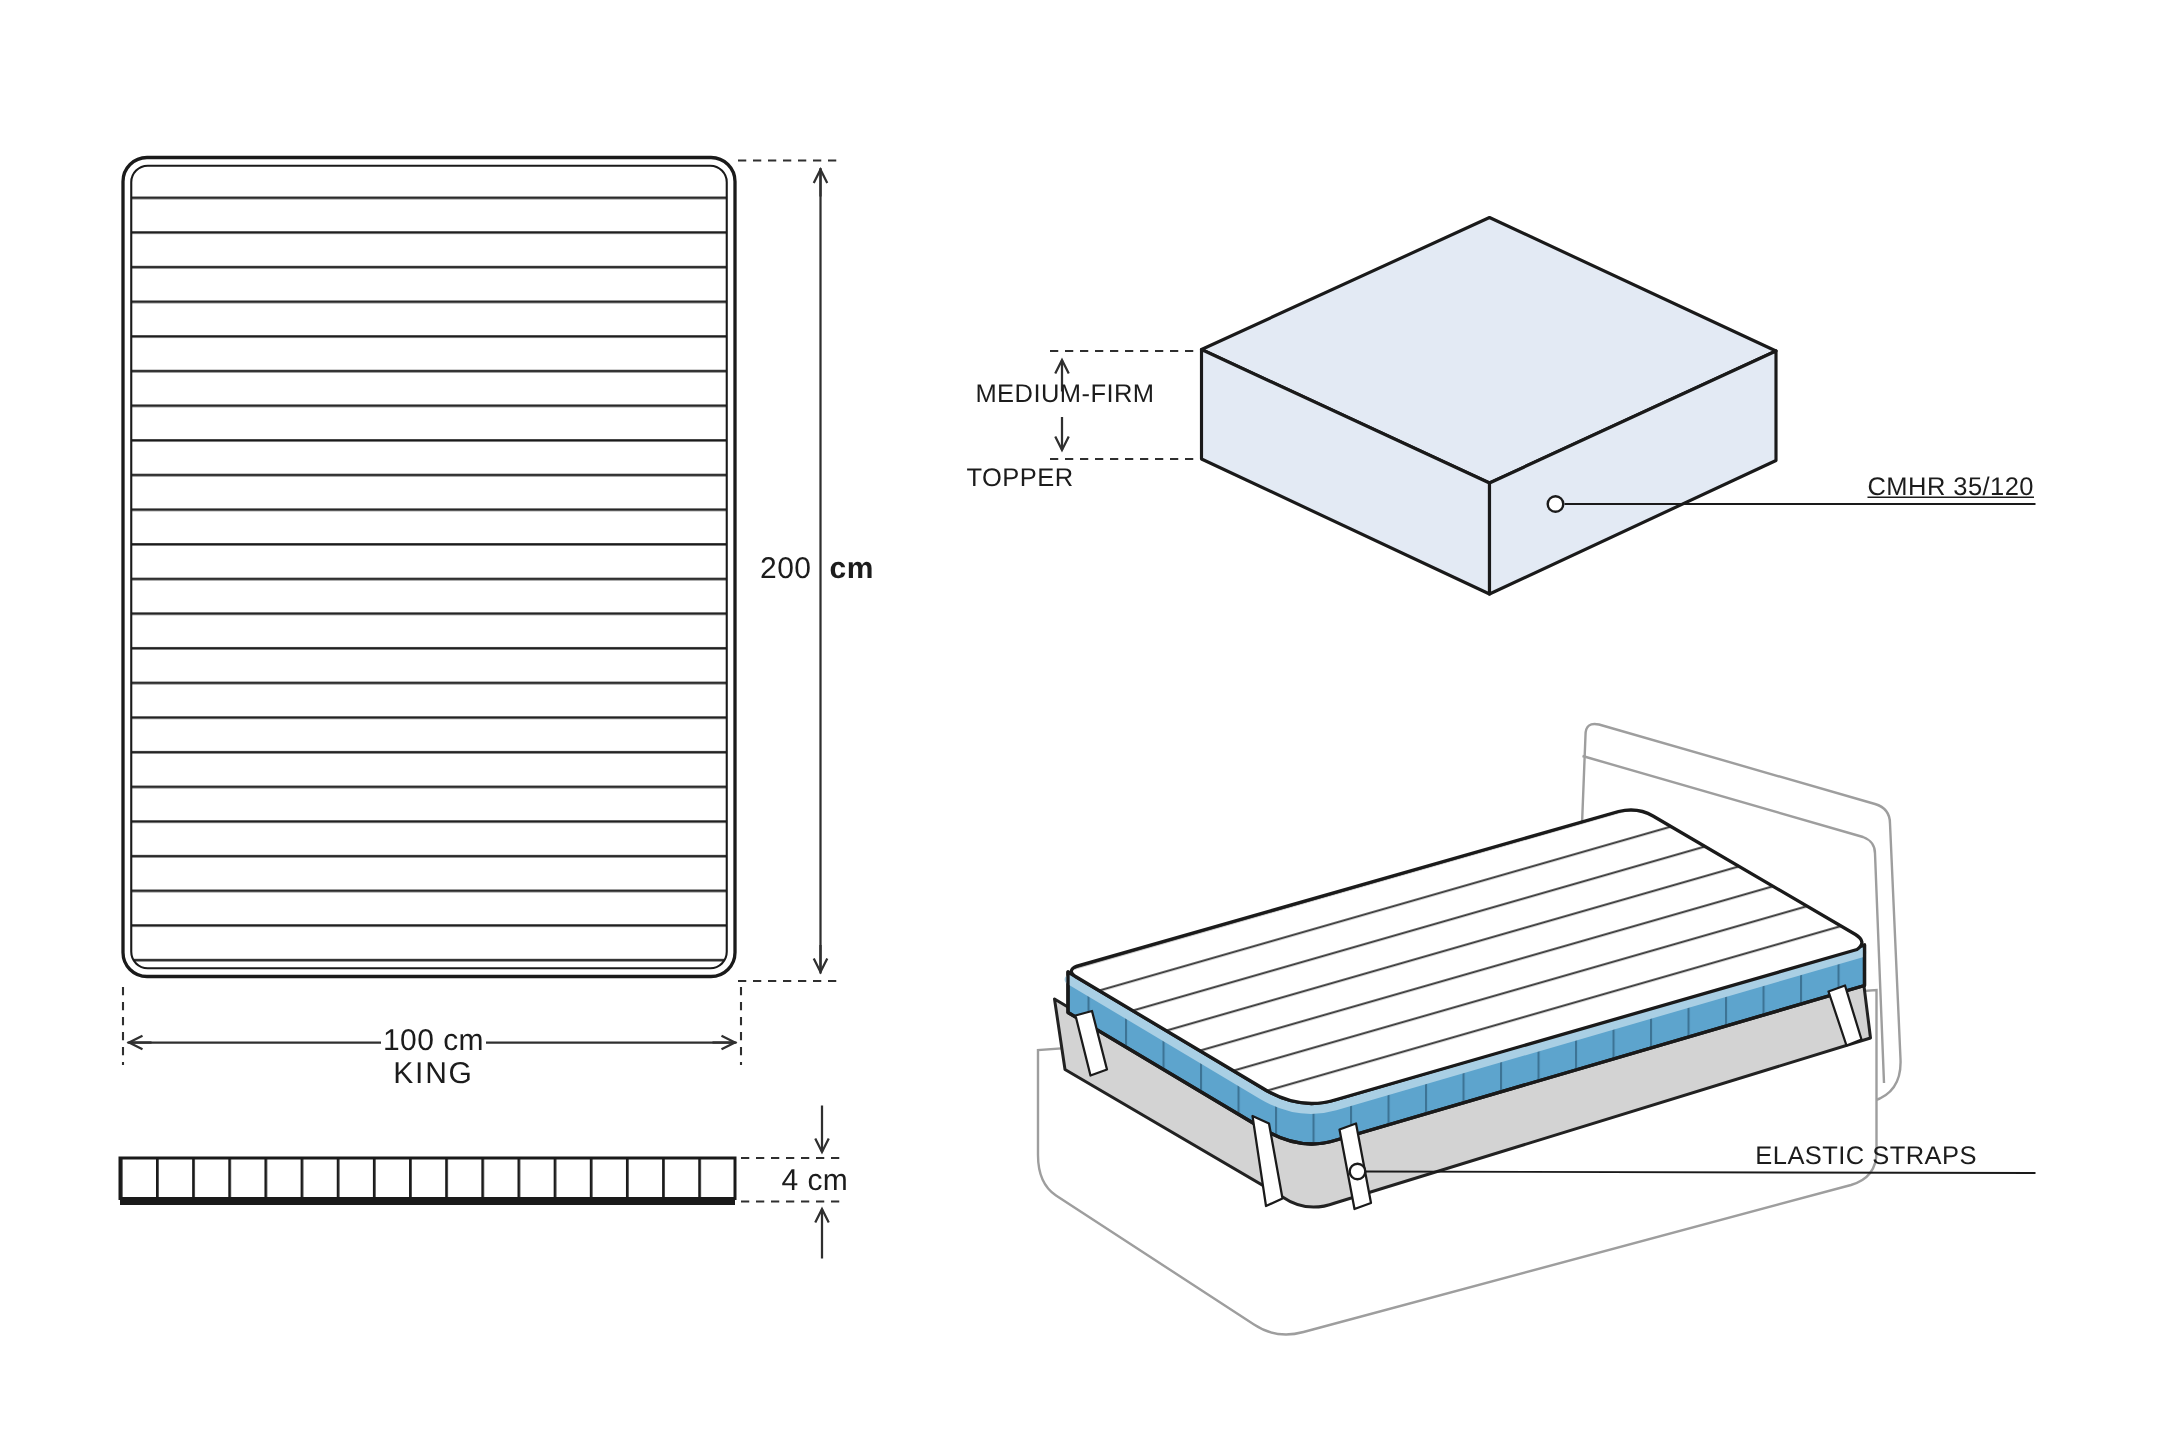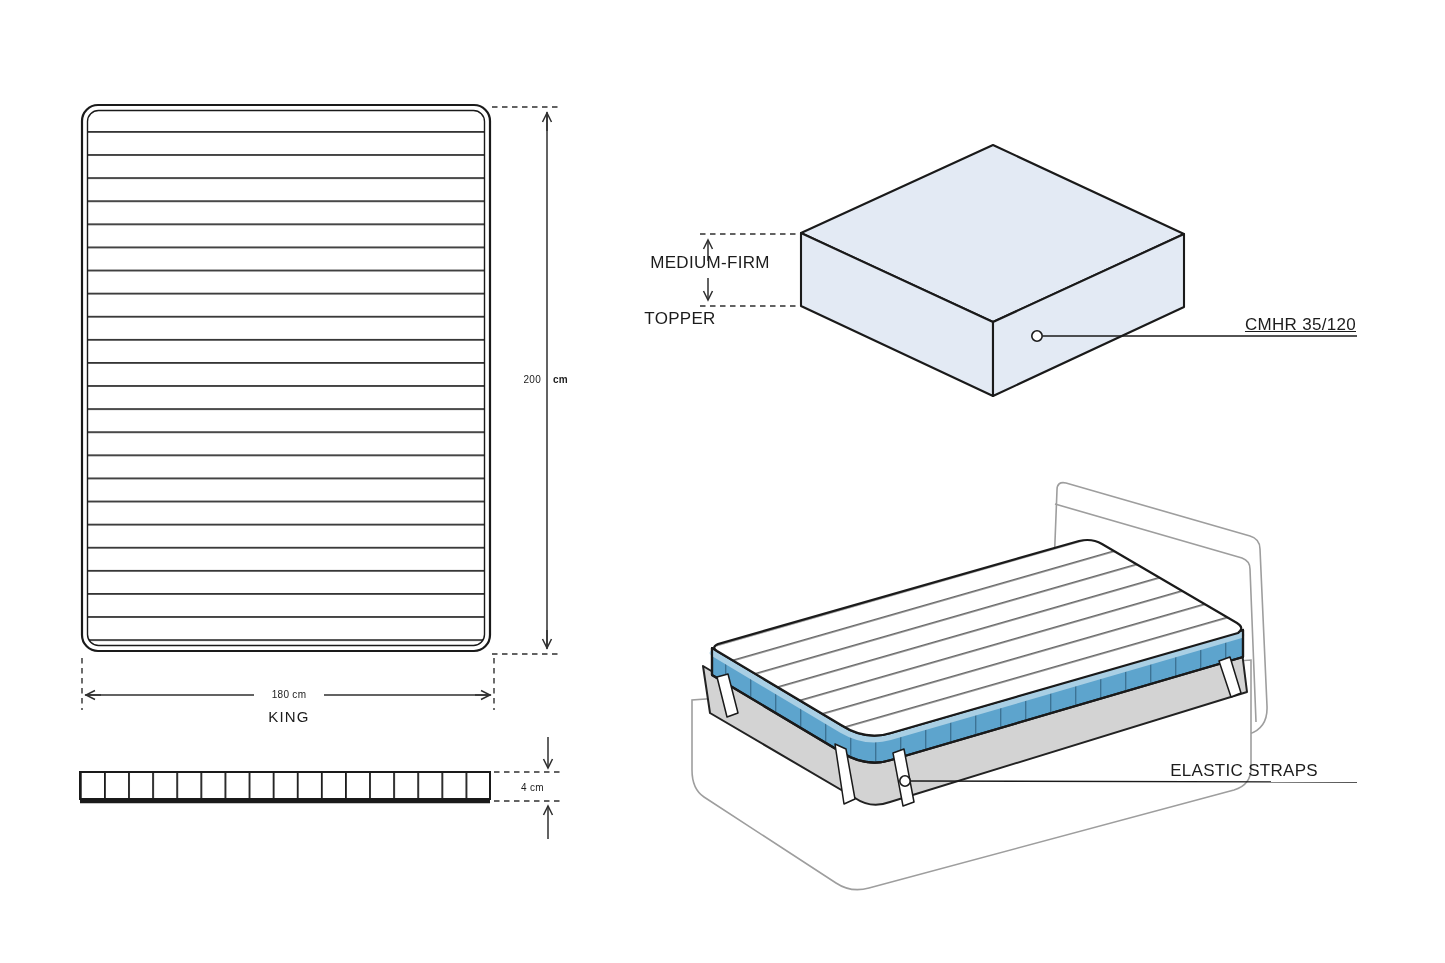--- a/index.html
+++ b/index.html
@@ -3,25 +3,25 @@
 <meta charset="utf-8">
 <style>
   html,body{margin:0;padding:0;background:#fff;}
   .stage{
     position:relative;width:1445px;height:963px;overflow:hidden;
     background:var(--paper,#fff);
     font-family:"Liberation Sans", sans-serif;
     color:#1c1c1c;
   }
   .stage svg{position:absolute;left:0;top:0;}
-  .lbl{position:absolute;font-size:10px;letter-spacing:.3px;line-height:19px;white-space:nowrap;}
+  .lbl{position:absolute;font-size:20px;letter-spacing:.3px;line-height:19px;white-space:nowrap;}
   .lbl.center{text-align:center;}
   .lbl.right{text-align:right;}
   .lbl.small{font-size:17px;}
-  .lbl.king{font-size:15px;letter-spacing:1.2px;}
+  .lbl.king{font-size:20px;letter-spacing:1.2px;}
   
   .ln{stroke:var(--line,#1a1a1a);}
   .dash{stroke:var(--dim,#2f2f2f);stroke-width:1.4;stroke-dasharray:5.5 4.5;fill:none;}
   .dim{stroke:var(--dim,#2f2f2f);stroke-width:1.5;fill:none;}
   .arrow{stroke:var(--dim,#2f2f2f);stroke-width:1.5;fill:none;}
   .isoface{fill:var(--iso-fill,#e3eaf4);stroke:var(--line,#1a1a1a);stroke-width:2.1;stroke-linejoin:round;}
   .frameln{stroke:var(--frame,#9e9e9e);stroke-width:1.6;fill:none;}
   .framefill{stroke:var(--frame,#9e9e9e);stroke-width:1.6;fill:#fff;}
   .mattress{fill:var(--mattress,#d3d3d3);stroke:#222;stroke-width:2;stroke-linejoin:round;}
   .band{fill:var(--band-blue,#5da4cd);stroke:var(--line,#1a1a1a);stroke-width:2.2;stroke-linejoin:round;}
@@ -123,21 +123,21 @@
       <path class="strap" d="M1219,661 L1230,657 L1241,693 L1231,697 Z"></path>
 
       <line x1="910" y1="781" x2="1357" y2="782" class="leader"></line>
       <circle cx="905" cy="781" r="5.2" class="node"></circle>
     </g>
   </svg>
 
   <div class="lbl right" style="left:471px;top:370px;width:70px;">200</div>
   <div class="lbl" style="left:553px;top:370px;font-weight:bold;">cm</div>
 
-  <div class="lbl center" style="left:229px;top:685px;width:120px;">180 cm</div>
+  <div class="lbl center" style="left:229px;top:685px;width:120px;">100 cm</div>
   <div class="lbl center king" style="left:229px;top:707px;width:120px;">KING</div>
 
   <div class="lbl" style="left:521px;top:778px;">4 cm</div>
 
   <div class="lbl center small" style="left:625px;top:253px;width:170px;">MEDIUM-FIRM</div>
   <div class="lbl center small" style="left:595px;top:272px;width:170px;margin-top:37px;">TOPPER</div>
 
   <div class="lbl right small" style="left:1206px;top:315px;width:150px;text-decoration:underline;">CMHR 35/120</div>
 
   <div class="lbl right small" style="left:1148px;top:761px;width:170px;">ELASTIC STRAPS</div>

